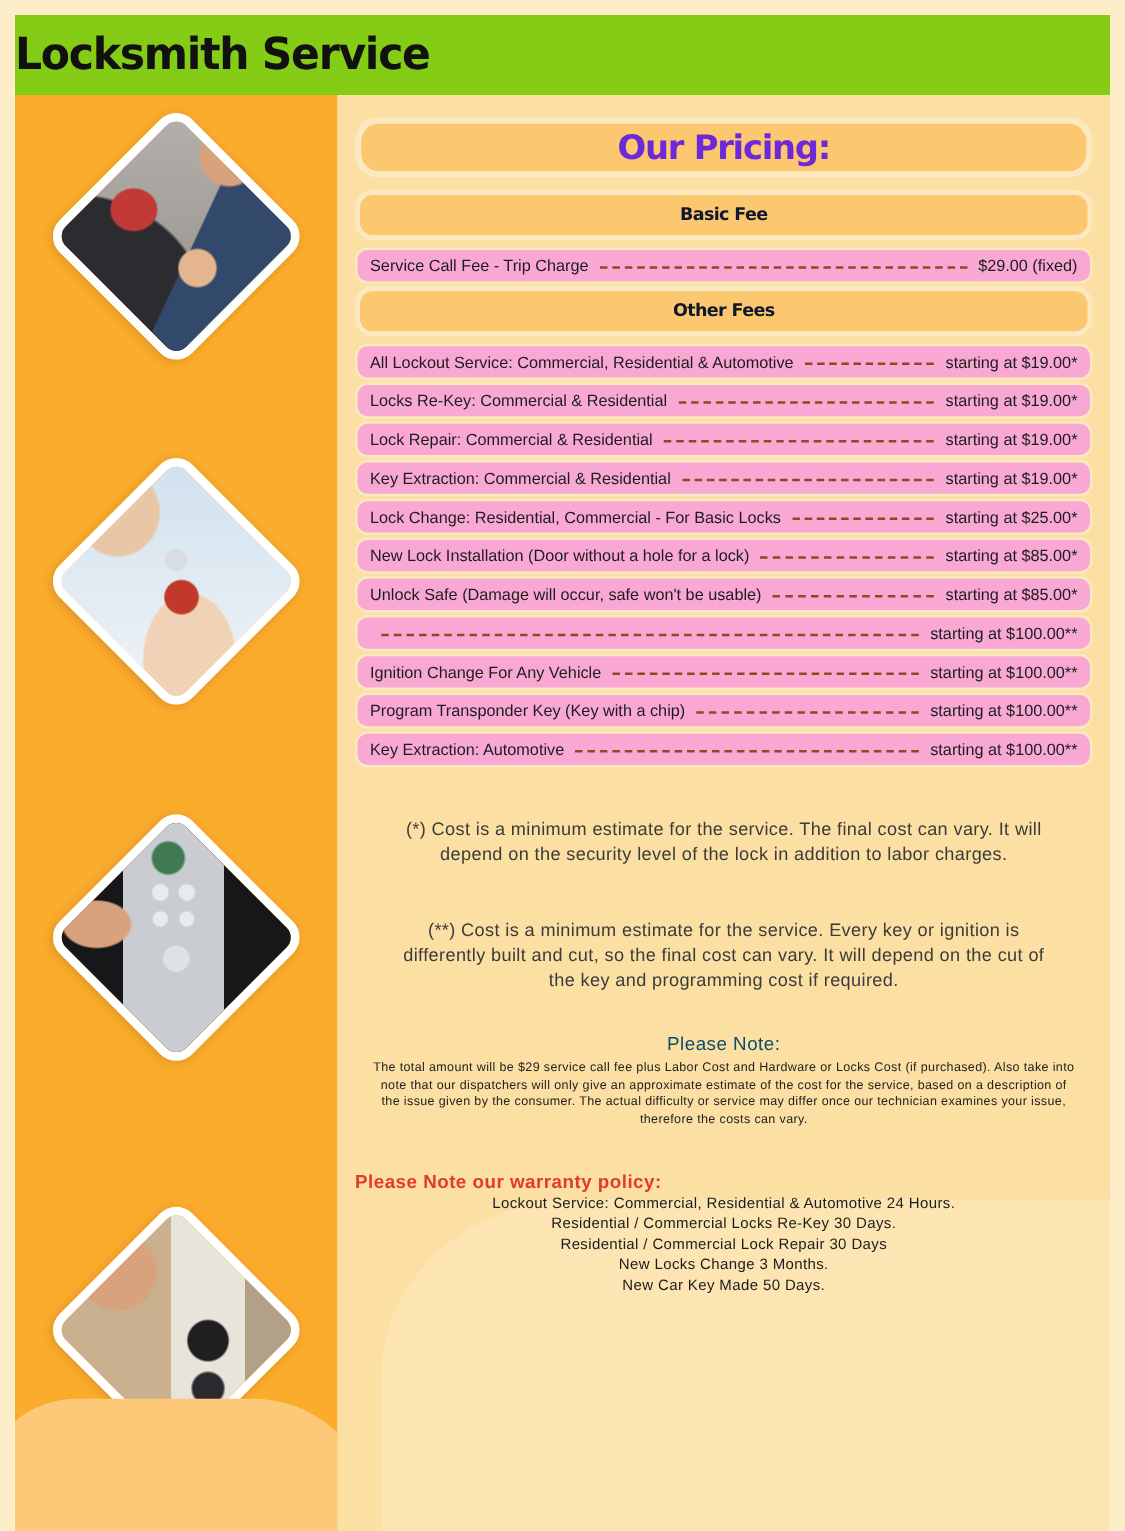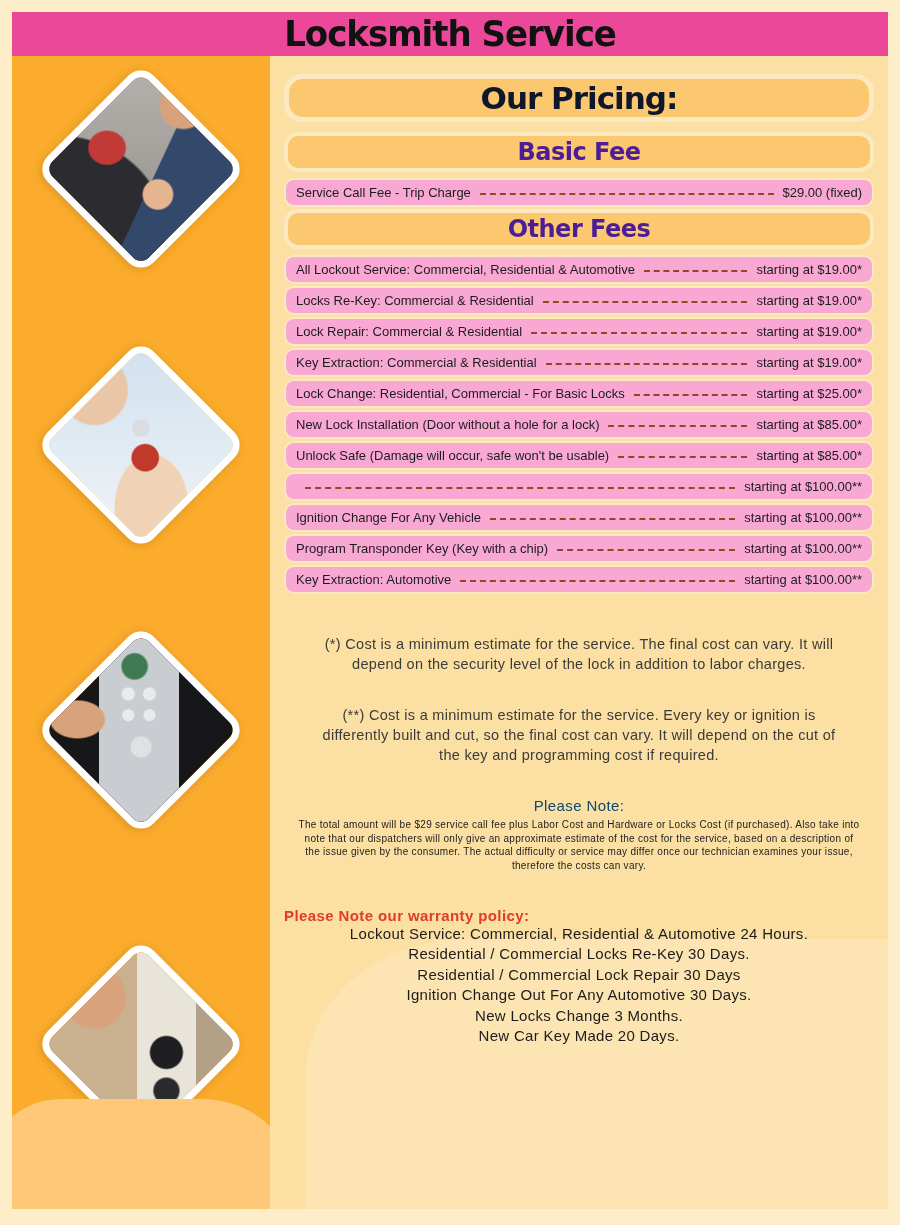--- a/index.html
+++ b/index.html
@@ -1,21 +1,21 @@
 <!DOCTYPE html>
 <html><head>
 <meta charset="utf-8">
 <style>
   * { margin:0; padding:0; box-sizing:border-box; }
   html,body { background:#fdedc9; }
   body { font-family:"Liberation Sans", sans-serif; }
   .page { width:900px; height:1225px; background:#fdedc9; padding:12px; overflow:hidden; position:relative; }
 
   
-  .header-band { height:44px; background:#ec4899; display:flex; align-items:center; justify-content:center; }
+  .header-band { height:64px; background:#84cc16; display:flex; align-items:center; justify-content:flex-start; }
   .page-title { font-family:"DejaVu Sans", sans-serif; font-weight:bold; font-size:34px; letter-spacing:-1px; color:#111; transform:scaleY(1.04); }
 
   
   .body-row { display:flex; height:1153px; }
   .sidebar { width:258px; background:#fbac2c; position:relative; overflow:hidden; flex:none; }
   .main { flex:1; background:#fbdfa3; position:relative; overflow:hidden; }
 
   
   .sidebar-blob { position:absolute; bottom:-10px; left:-20px; width:300px; height:120px; background:#fdc979; border-radius:70px 90px 0 0 / 60px 80px 0 0; }
   .main-blob { position:absolute; bottom:-20px; left:35px; right:-60px; height:290px; background:#fce7b8; opacity:.75; border-radius:160px 40px 0 0 / 140px 30px 0 0; }
@@ -56,38 +56,38 @@
       radial-gradient(circle at 62% 72%, #2a2a2e 0 6%, rgba(0,0,0,0) 7%),
       radial-gradient(ellipse at 28% 28%, #d8a27c 0 14%, rgba(0,0,0,0) 15%),
       linear-gradient(90deg, rgba(0,0,0,0) 48%, #e8e4da 48%, #e8e4da 76%, #b2a186 76%); }
 
   
   .content { position:relative; padding:18px 14px 0 14px; }
   .bar-wrap { background:#fce9bf; border-radius:14px; }
   .bar { border-radius:10px; display:flex; align-items:center; justify-content:center; }
   .title-wrap { padding:5px; margin-bottom:10px; border-radius:18px; }
   .title-bar { background:#fbc76f; height:38px; border-radius:14px; }
-  .pricing-title { font-family:"DejaVu Sans", sans-serif; font-weight:bold; font-size:31px; letter-spacing:-1px; color:#0f172a; }
+  .pricing-title { font-family:"DejaVu Sans", sans-serif; font-weight:bold; font-size:27px; letter-spacing:-1px; color:#6d28d9; }
   .section-wrap { padding:4px; margin-bottom:6px; }
   .section-bar { background:#fbc76f; height:32px; }
-  .section-heading { font-family:"DejaVu Sans", sans-serif; font-weight:bold; font-size:24px; letter-spacing:-0.5px; color:#4c1d95; }
+  .section-heading { font-family:"DejaVu Sans", sans-serif; font-weight:bold; font-size:14px; letter-spacing:-0.5px; color:#0f172a; }
   .other-gap { }
   .row-wrap { padding:2px; margin-bottom:2px; border-radius:10px; }
   .row-bar { background:#f9a8d4; height:25px; justify-content:space-between; padding:0 10px; border-radius:8px; }
   .row-label { font-size:13px; color:#1c1c1c; white-space:nowrap; }
   .leader { flex:1; border-top:2px dashed #8d4a21; margin:0 9px; transform:translateY(1px); min-width:24px; }
   .row-price { font-size:13px; color:#1c1c1c; white-space:nowrap; }
 
   .footnote { margin:0 auto; text-align:center; color:#3b3b3b; font-size:14.5px; line-height:1.38; letter-spacing:0.3px; }
   .fn1 { max-width:512px; margin-top:40px; }
-  .fn2 { max-width:535px; margin-top:31px; }
+  .fn2 { max-width:535px; margin-top:41px; }
   .note-title { margin-top:32px; text-align:center; color:#0c4a6e; font-size:15px; letter-spacing:0.4px; }
   .note-body { margin:4px auto 0; max-width:565px; text-align:center; color:#222; font-size:10px; line-height:1.37; letter-spacing:0.3px; }
   .warranty-title { margin-top:34px; color:#e23b2c; font-weight:bold; font-size:15px; letter-spacing:0.4px; }
-  .warranty-line { text-align:center; color:#1c1c1c; font-size:15px; line-height:1.37; letter-spacing:0.3px; }
+  .warranty-line { text-align:center; color:#1c1c1c; font-size:12px; line-height:1.37; letter-spacing:0.3px; }
 </style>
 </head>
 <body>
 
 <div class="page">
 
   <div class="header-band">
     <div class="page-title">Locksmith Service</div>
   </div>
 
@@ -230,22 +230,21 @@
         <p class="footnote fn2">(**) Cost is a minimum estimate for the service. Every key or ignition is differently built and cut, so the final cost can vary. It will depend on the cut of the key and programming cost if required.</p>
 
         <p class="note-title">Please Note:</p>
         <p class="note-body">The total amount will be $29 service call fee plus Labor Cost and Hardware or Locks Cost (if purchased). Also take into note that our dispatchers will only give an approximate estimate of the cost for the service, based on a description of the issue given by the consumer. The actual difficulty or service may differ once our technician examines your issue, therefore the costs can vary.</p>
 
         <p class="warranty-title">Please Note our warranty policy:</p>
         <div id="warranty-lines">
             <p class="warranty-line">Lockout Service: Commercial, Residential &amp; Automotive 24 Hours.</p>
             <p class="warranty-line">Residential / Commercial Locks Re-Key 30 Days.</p>
             <p class="warranty-line">Residential / Commercial Lock Repair 30 Days</p>
-            <p class="warranty-line">Ignition Change Out For Any Automotive 30 Days.</p>
             <p class="warranty-line">New Locks Change 3 Months.</p>
-            <p class="warranty-line">New Car Key Made 20 Days.</p>
+            <p class="warranty-line">New Car Key Made 50 Days.</p>
           </div>
 
       </div>
     </div>
 
   </div>
 </div>
 
 </body></html>

